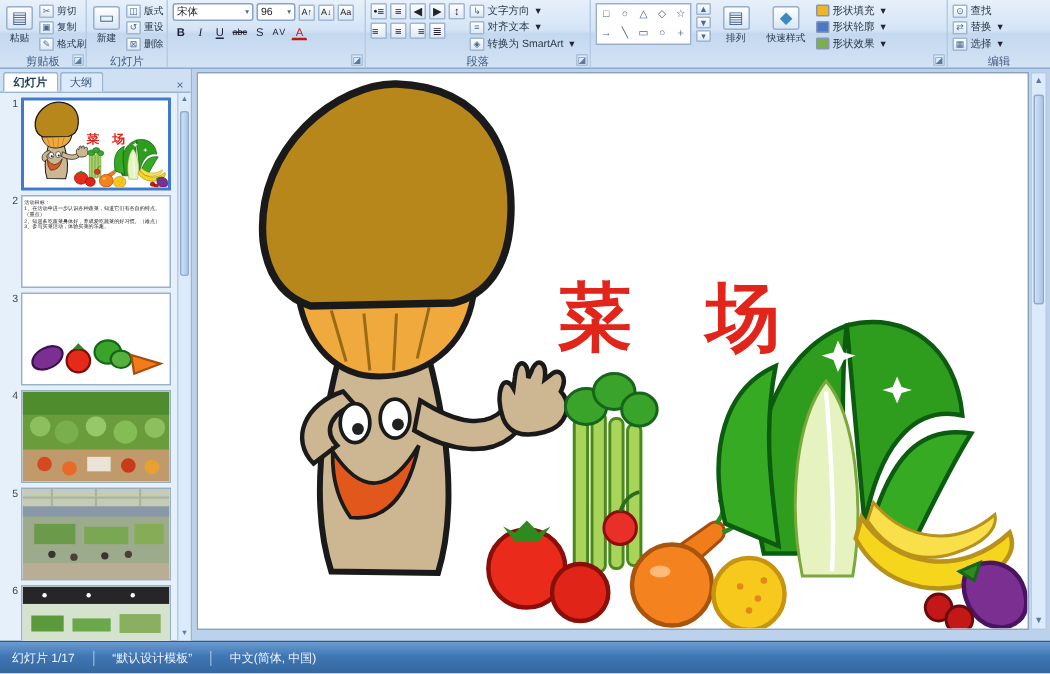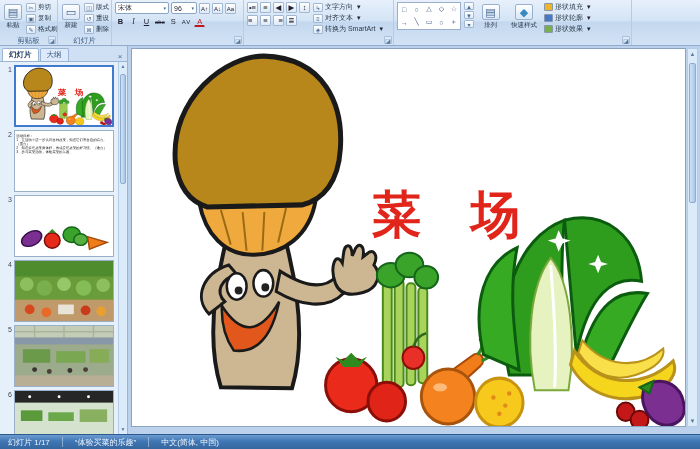--- a/index.html
+++ b/index.html
@@ -88,21 +88,21 @@
   .slide svg { display:block; width:100%; height:100%; }
   .vscroll { position:absolute; right:2px; top:2px; bottom:7px; width:11px;
     background:#dcebf9; border:1px solid #b5cce6; font-size:6px; color:#5a7aa0; }
   .vscroll .up,.vscroll .dn { position:absolute; left:0; width:9px; height:10px;
     text-align:center; line-height:10px; }
   .vscroll .up { top:0; } .vscroll .dn { bottom:0; }
   .vscroll .sthumb { position:absolute; left:1px; top:14px; width:7px; height:140px;
     background:linear-gradient(90deg,#cfe2f6,#a8c6e8); border:1px solid #8fabce; border-radius:2px; }
 
   
-  .statusbar { height:15px; flex-shrink:0; display:flex; align-items:center;
+  .statusbar { height:22px; flex-shrink:0; display:flex; align-items:center;
     padding:0 8px; gap:12px; font-size:8px; color:#eef4fd;
     background:linear-gradient(#6c9cd0,#3f76b4 45%,#35679e); border-top:1px solid #2c5a90; }
   .statusbar .sep { width:1px; height:10px; background:rgba(255,255,255,.4); }
 </style>
 </head>
 <body>
 
 <svg width="0" height="0" style="position:absolute">
   <defs>
     <symbol id="slide-art" viewBox="0 0 560 370" preserveAspectRatio="none">
@@ -292,20 +292,21 @@
             <span>对齐文本</span>
             <span class="combo arr" style="border:none;background:none">▾</span>
             </div>
           <div class="tbtn">
             <span class="mini">◈</span>
             <span>转换为 SmartArt</span>
             <span class="combo arr" style="border:none;background:none">▾</span>
             </div>
         </div>
       </div>
+      <div class="rg-label">段落</div>
       <span class="dlg">◪</span>
     </div>
 
     <div class="rgroup" style="width:238px">
       <div class="rg-content">
         <div class="gallery">
           <span>□</span>
           <span>○</span>
           <span>△</span>
           <span>◇</span>
@@ -343,20 +344,41 @@
           <div class="tbtn">
             <span class="swatch sw-effects"></span>
             <span>形状效果</span>
             <span class="combo arr" style="border:none;background:none">▾</span>
             </div>
         </div>
       </div>
       <span class="dlg">◪</span>
     </div>
 
+    <div class="rgroup" style="flex:1;border-right:none">
+      <div class="rg-content">
+        <div class="smallcol">
+          <div class="tbtn">
+            <span class="mini">⊙</span>
+            <span>查找</span>
+            </div>
+          <div class="tbtn">
+            <span class="mini">⇄</span>
+            <span>替换</span>
+            <span class="combo arr" style="border:none;background:none">▾</span>
+            </div>
+          <div class="tbtn">
+            <span class="mini">▦</span>
+            <span>选择</span>
+            <span class="combo arr" style="border:none;background:none">▾</span>
+            </div>
+        </div>
+      </div>
+      <div class="rg-label">编辑</div>
+    </div>
   </div>
 
   <div class="workspace">
 
     <div class="sidebar">
       <div class="tabs">
         <span class="tab active">幻灯片</span>
         <span class="tab">大纲</span>
         <span class="tabclose">×</span>
       </div>
@@ -473,18 +495,18 @@
         <span class="up">▲</span>
         <span class="sthumb"></span>
         <span class="dn">▼</span>
       </div>
     </div>
   </div>
 
   <div class="statusbar">
     <span>幻灯片 1/17</span>
     <span class="sep"></span>
-    <span>“体验买菜的乐趣”</span>
+    <span>“默认设计模板”</span>
     <span class="sep"></span>
     <span>中文(简体, 中国)</span>
   </div>
 
 </div>
 
 </body></html>

